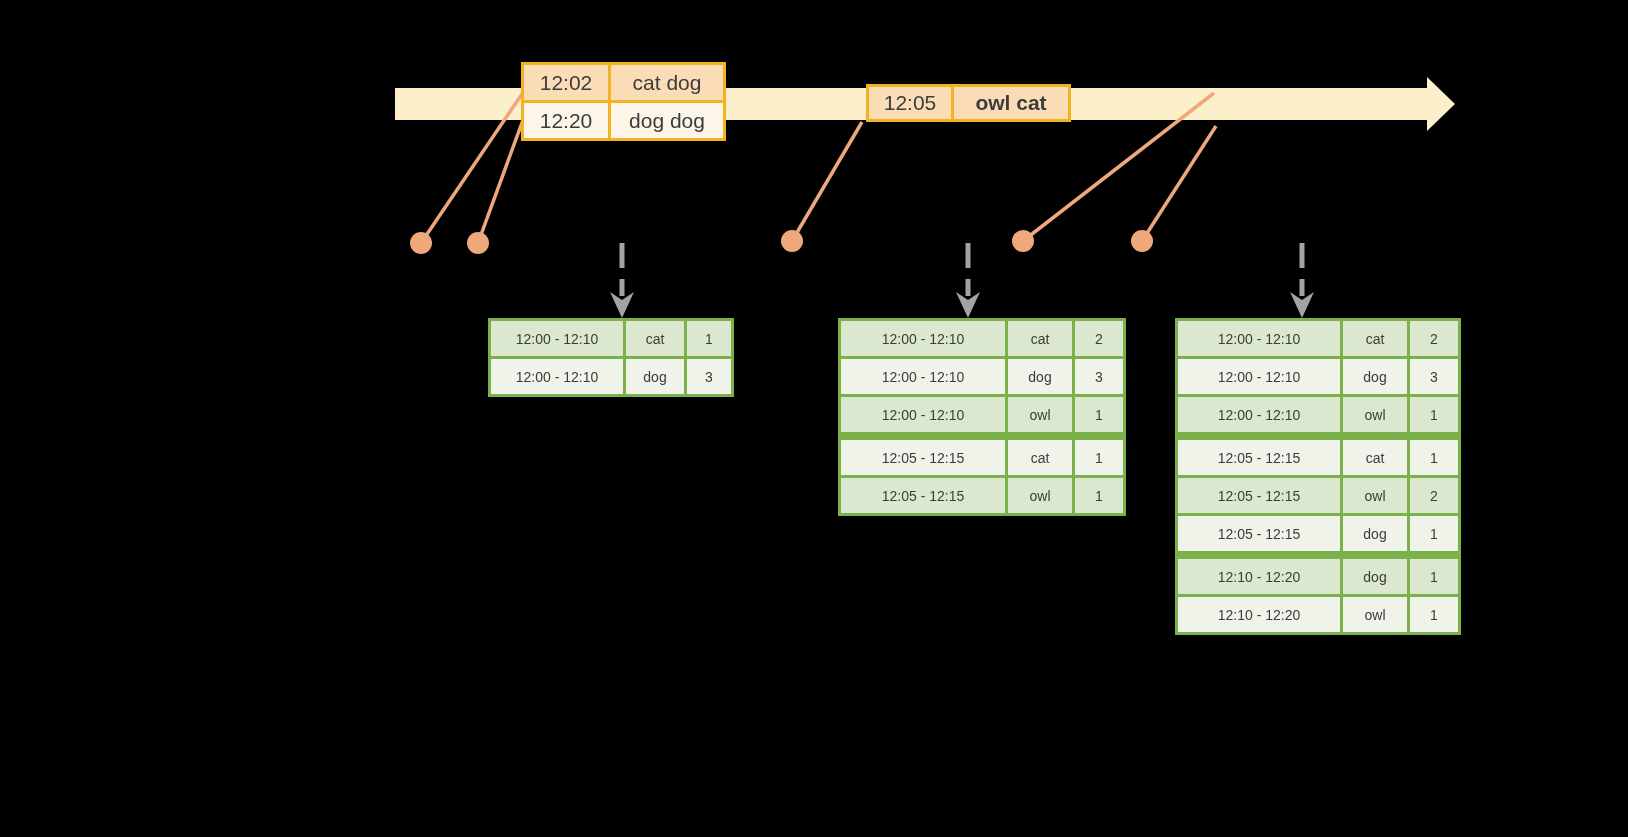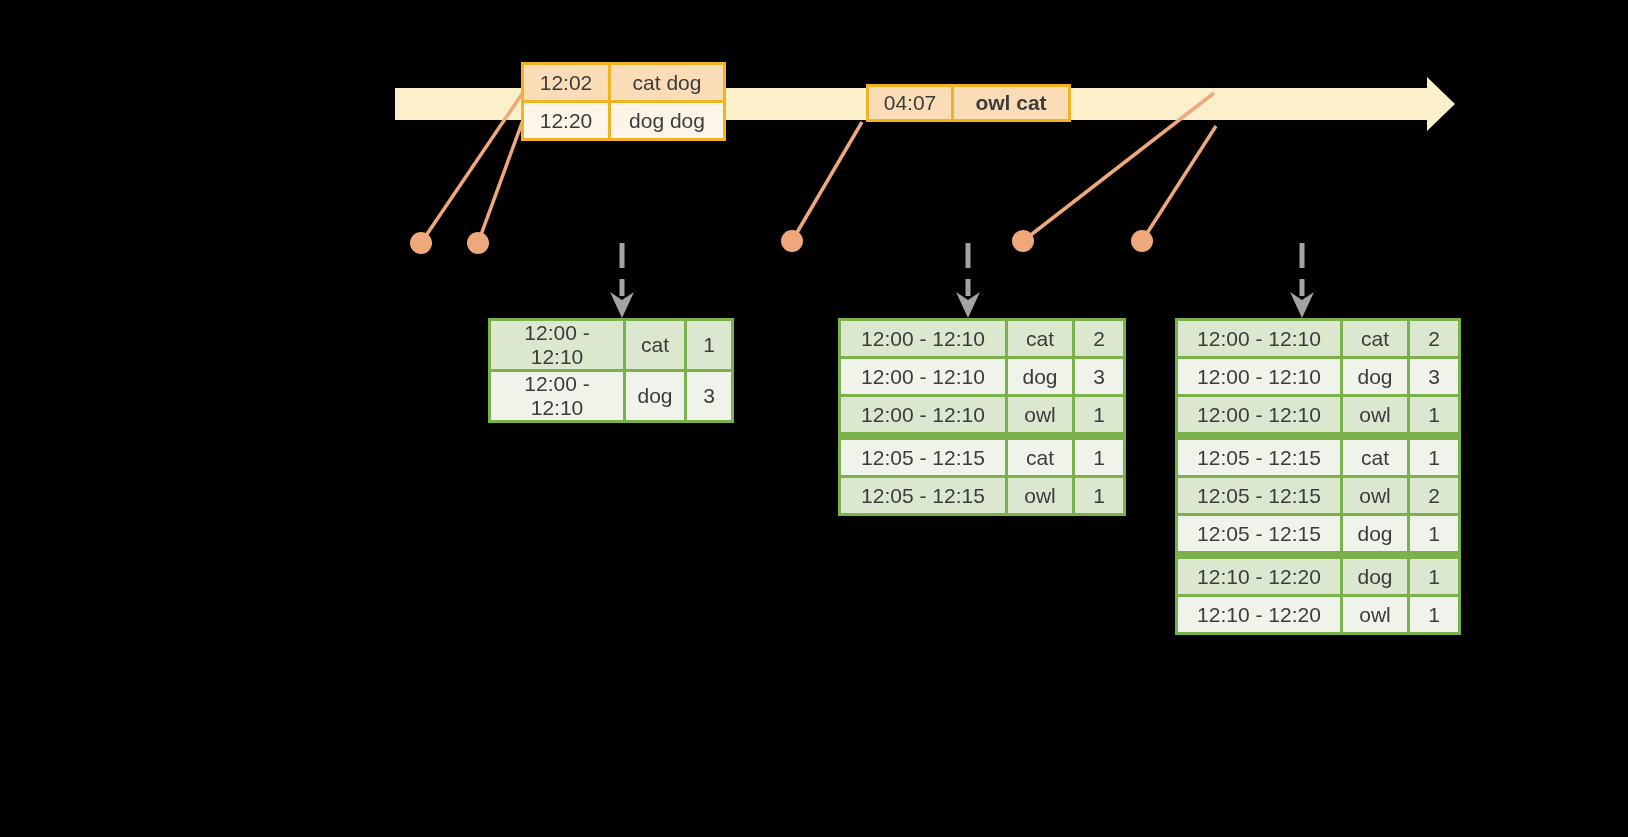--- a/index.html
+++ b/index.html
@@ -18,21 +18,21 @@
   .etable{position:absolute;border-collapse:collapse;font-size:21px;}
   .etable td{border:3px solid var(--event-border);text-align:center;padding:0;}
   .etable tr:nth-child(odd) td{background:var(--event-row-odd);}
   .etable tr:nth-child(even) td{background:var(--event-row-even);}
   .et1{left:521px;top:62px;}  .et1 td{height:35px;} .et1 .c-time{width:84px;} .et1 .c-words{width:112px;margin-top:48px;}
   .et2{left:866px;top:84px;}  .et2 td{height:32px;} .et2 .c-time{width:82px;} .et2 .c-words{width:114px;font-weight:bold;}
   .et3{left:1212px;top:63px;} .et3 td{height:35px;} .et3 .c-time{width:72px;} .et3 .c-words{width:102px;}
   
   .dot{position:absolute;width:22px;height:22px;border-radius:50%;background:var(--connector);}
   
-  .rtable{position:absolute;border-collapse:collapse;font-size:21px;}
+  .rtable{position:absolute;border-collapse:collapse;font-size:14px;}
   .rtable td{border:3px solid var(--result-border);text-align:center;padding:0 6px;height:35px;}
   .rtable tr:nth-child(odd) td{background:var(--result-row-odd);}
   .rtable tr:nth-child(even) td{background:var(--result-row-even);}
   .rtable tr.group td{border-top-width:8px;}
   .rt1{left:488px;top:318px;}  .rt1 .c-win{width:120px;} .rt1 .c-word{width:46px;} .rt1 .c-cnt{width:32px;}
   .rt2{left:838px;top:318px;}  .rt2 .c-win{width:152px;} .rt2 .c-word{width:52px;} .rt2 .c-cnt{width:36px;}
   .rt3{left:1175px;top:318px;} .rt3 .c-win{width:150px;} .rt3 .c-word{width:52px;} .rt3 .c-cnt{width:36px;}
 </style>
 </head>
 <body>
@@ -72,21 +72,21 @@
     <tr>
       <td class="c-time">12:20</td>
       <td class="c-words">dog dog</td>
     </tr>
   </tbody>
     </table>
 
   <table class="etable et2">
     <tbody>
         <tr>
-      <td class="c-time">04:07</td>
+      <td class="c-time">12:05</td>
       <td class="c-words">owl cat</td>
     </tr>
   </tbody>
     </table>
 
 
   <div class="dot" style="left:410px;top:232px;"></div>
   <div class="dot" style="left:467px;top:232px;"></div>
   <div class="dot" style="left:781px;top:230px;"></div>
   <div class="dot" style="left:1012px;top:230px;"></div>

